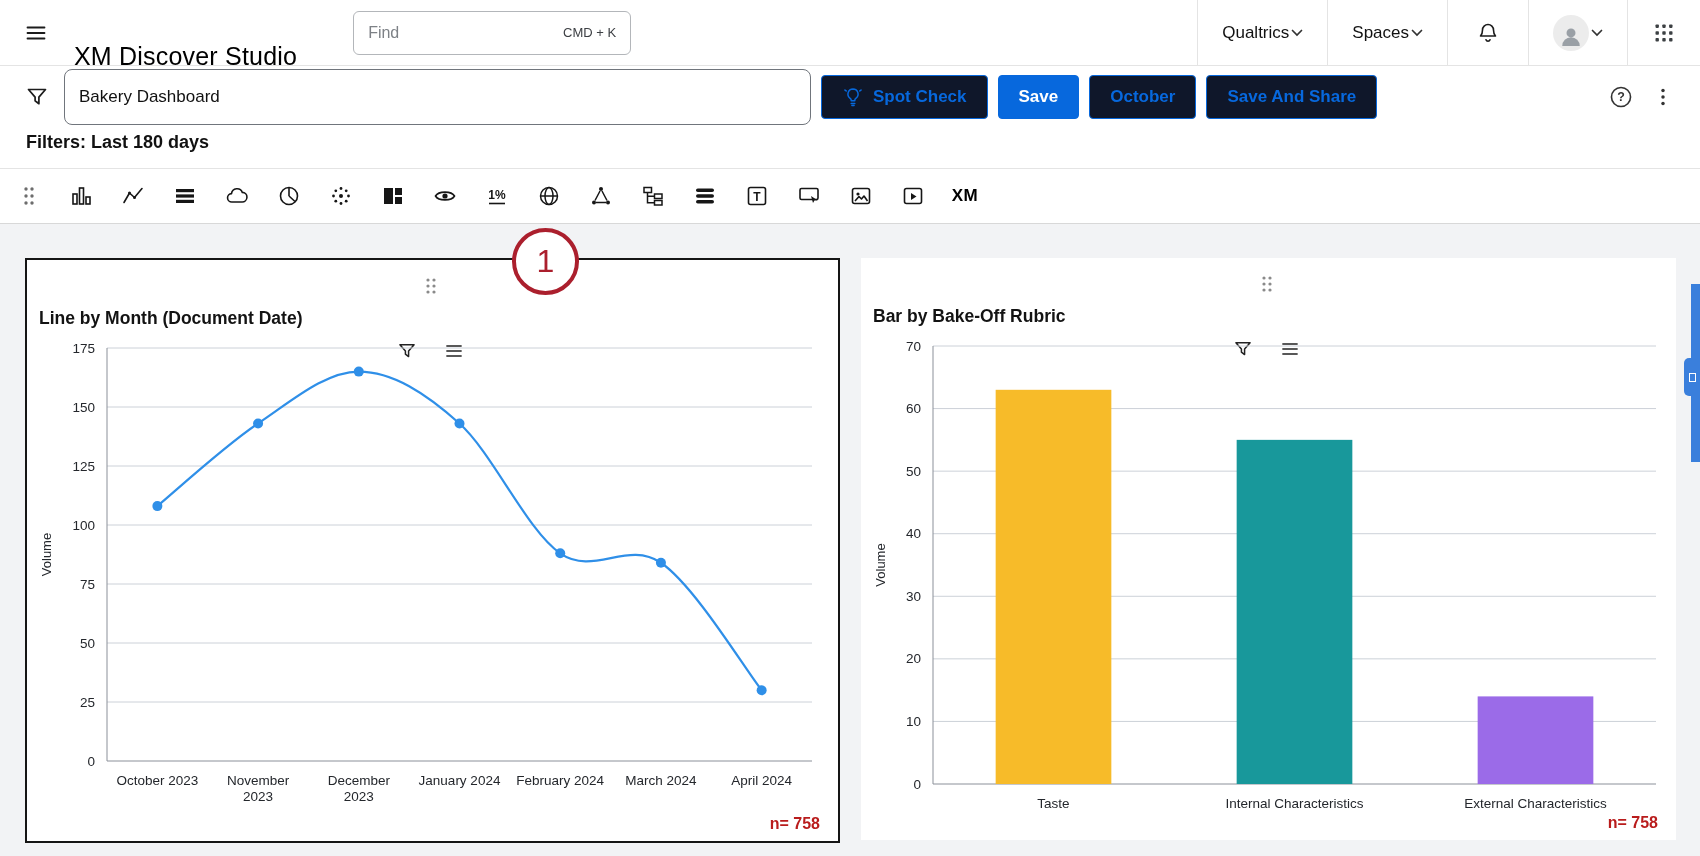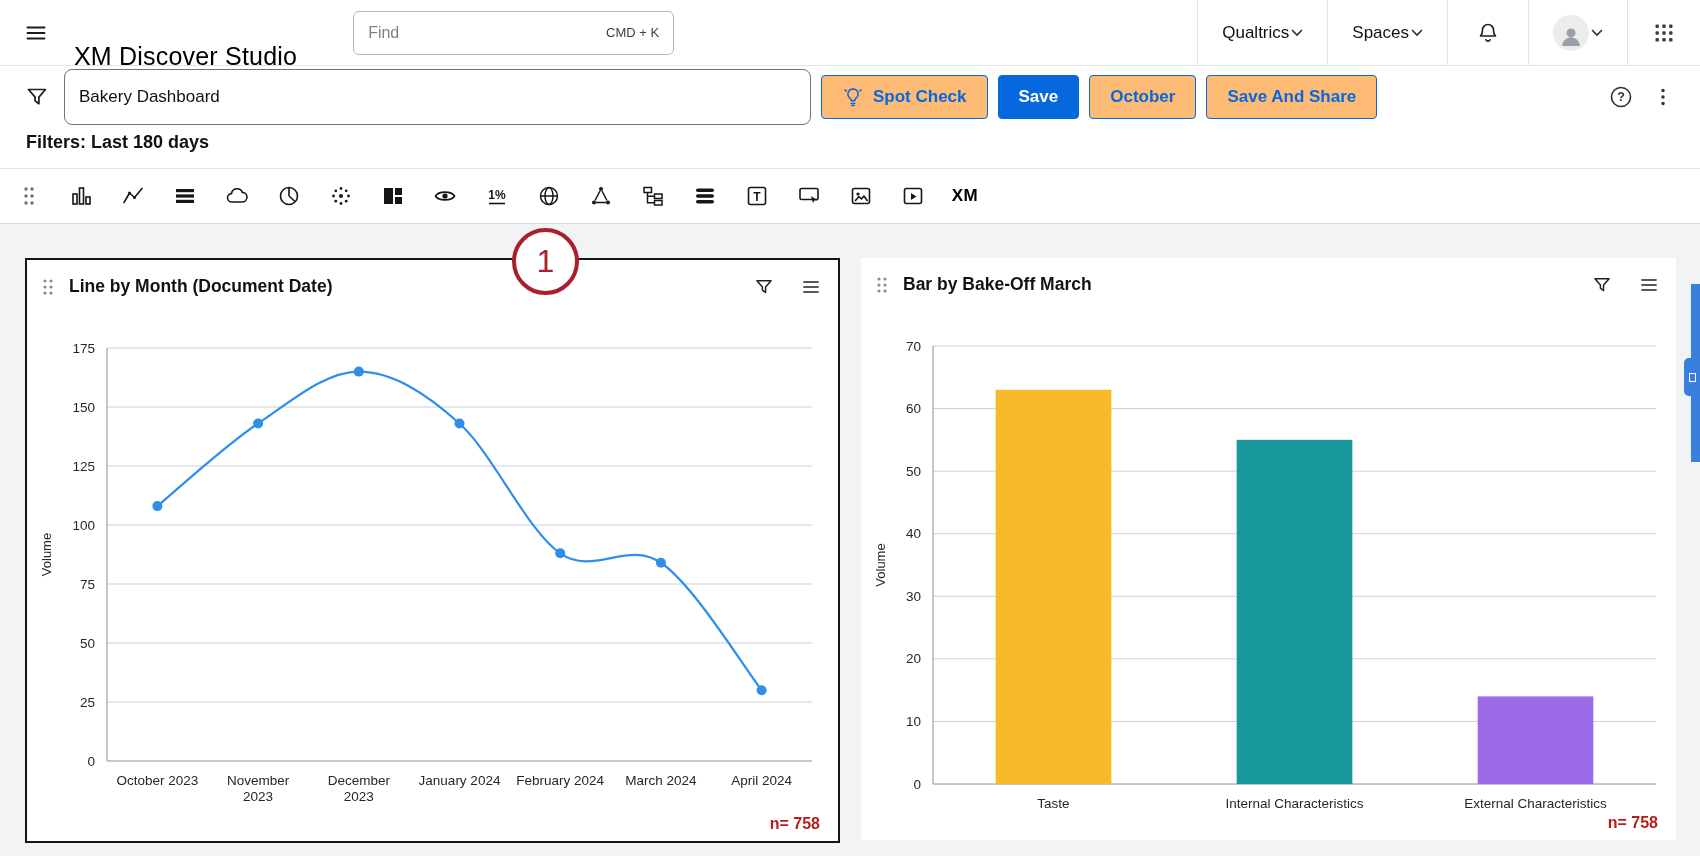--- a/index.html
+++ b/index.html
@@ -6,21 +6,21 @@
   html,body { width:1700px; height:856px; overflow:hidden; background:#fff;
     font-family:"Liberation Sans", sans-serif; color:#111; }
   svg { font-family:"Liberation Sans", sans-serif; display:block; }
   button { background:none; border:none; font-family:inherit; cursor:pointer; }
 
   
   .header { height:66px; border-bottom:1px solid #e4e4e4; display:flex; align-items:center; }
   .icon-btn { display:flex; align-items:center; justify-content:center; }
   .hamburger { margin-left:20px; width:32px; height:32px; }
   .app-title { font-size:25px; margin-left:22px; color:#000; letter-spacing:.2px;margin-top:48px; }
-  .search-box { margin-left:56px; width:321px; height:44px; border:1px solid #b3b6ba;
+  .search-box { margin-left:56px; width:278px; height:44px; border:1px solid #b3b6ba;
     border-radius:6px; display:flex; align-items:center; padding:0 14px; background:#fff; }
   .search-input { flex:1; border:none; outline:none; font-size:16px; color:#333; min-width:0; }
   .search-input::placeholder { color:#7d8186; }
   .shortcut { font-size:13px; color:#3c3f43; margin-left:8px; white-space:nowrap; }
   .header-right { margin-left:auto; display:flex; height:100%; align-items:stretch; }
   .header-item { display:flex; align-items:center; gap:2px; padding:0 24px;
     border-left:1px solid #e4e4e4; font-size:17px; color:#111; cursor:pointer; }
   .header-item.bell-item { padding:0 28px; }
   .avatar { width:36px; height:36px; border-radius:50%; background:#ececec; overflow:hidden;
     display:flex; align-items:flex-end; justify-content:center; }
@@ -29,39 +29,39 @@
   .edit-bar { height:62px; display:flex; align-items:center; padding:0 20px; gap:10px; }
   .funnel-btn { width:34px; height:34px; }
   .name-input { width:747px; height:56px; border:1px solid #70757c; border-radius:8px;
     font-size:17px; padding:0 14px; color:#111; outline:none; font-family:inherit; }
   .undo-group { display:flex; height:44px; border:1px solid #d4d4d4; border-radius:4px;
     overflow:hidden; margin-left:10px; background:#fff; }
   .undo-main { display:flex; align-items:center; gap:9px; padding:0 17px; font-size:17px;
     font-weight:bold; color:#bcbcbc; }
   .undo-chev { width:30px; border-left:1px solid #d4d4d4; display:flex; align-items:center; justify-content:center; }
   .btn { height:44px; border-radius:4px; font-size:17px; font-weight:bold; padding:0 20px;
-    display:flex; align-items:center; gap:9px; border:1px solid transparent; background:#fdba74; }
+    display:flex; align-items:center; gap:9px; border:1px solid transparent; background:#0f172a; }
   .btn-outline { border-color:var(--accent,#0768dd); color:var(--accent,#0768dd); }
   .btn-primary { background:var(--accent,#0768dd); border-color:var(--accent,#0768dd); color:#fff; }
   .right-tools { margin-left:auto; display:flex; align-items:center; gap:18px; padding-right:6px; }
 
   .filters-row { height:40px; padding:4px 0 0 26px; font-size:18px; font-weight:bold; color:#111; }
 
   
   .icon-toolbar { height:56px; border-top:1px solid #e4e4e4; border-bottom:1px solid #d8d8d8;
     display:flex; align-items:center; padding-left:16px; gap:26px; background:#fff; }
   .tool { width:26px; height:26px; display:flex; align-items:center; justify-content:center; }
   .xm-logo-text { font-size:17px; font-weight:bold; color:#000; letter-spacing:.5px; }
 
   
   .canvas { position:relative; height:632px; background:#f2f3f5; overflow:hidden; }
   .widget { position:absolute; background:#fff; }
   #w1 { left:25px; top:34px; width:815px; height:585px; border:2px solid #151515; }
   #w2 { left:861px; top:34px; width:815px; height:582px; }
-  .widget-header { display:flex; align-items:center; gap:12px; padding:16px 16px 0 12px; }
+  .widget-header { display:flex; align-items:center; gap:12px; padding:16px 16px 0 12px;flex-direction:column; }
   .widget-title { font-size:17.5px; color:#131313; margin-right:auto; }
   .widget-icons { display:flex; gap:26px; align-items:center; }
   .chart-box { position:absolute; left:8px; right:10px; }
   #w1 .chart-box { top:70px; bottom:28px; }
   #w2 .chart-box { top:70px; bottom:8px; }
   .n-label { position:absolute; right:18px; bottom:8px; font-size:16px; color:#b91c1c;font-weight:bold; }
   .ticktext { font-size:13.5px; fill:#24272c; }
   .axistext { font-size:13px; fill:#24272c; }
 
   .annotation { position:absolute; left:512px; top:4px; width:67px; height:67px;
@@ -388,21 +388,21 @@
   <section class="widget" id="w2">
     <div class="widget-header">
       <svg width="18" height="20" viewBox="0 0 18 20" fill="#8a8a8a" style="cursor:grab">
           <circle cx="6" cy="4" r="1.6"></circle>
           <circle cx="12" cy="4" r="1.6"></circle>
           <circle cx="6" cy="10" r="1.6"></circle>
           <circle cx="12" cy="10" r="1.6"></circle>
           <circle cx="6" cy="16" r="1.6"></circle>
           <circle cx="12" cy="16" r="1.6"></circle>
         </svg>
-      <h3 class="widget-title">Bar by Bake-Off March</h3>
+      <h3 class="widget-title">Bar by Bake-Off Rubric</h3>
       <div class="widget-icons">
         <button class="icon-btn">
           <svg width="20" height="20" viewBox="0 0 24 24" fill="none" stroke="#222" stroke-width="1.8" stroke-linejoin="round">
               <path d="M3.5 4.5h17l-6.6 7.6v6.6l-3.8-2.9v-3.7z"></path>
             </svg>
         </button>
         <button class="icon-btn">
           <svg width="22" height="20" viewBox="0 0 24 24" fill="none" stroke="#222" stroke-width="2" stroke-linecap="round">
               <path d="M3.5 6h17M3.5 12h17M3.5 18h17"></path>
             </svg>

